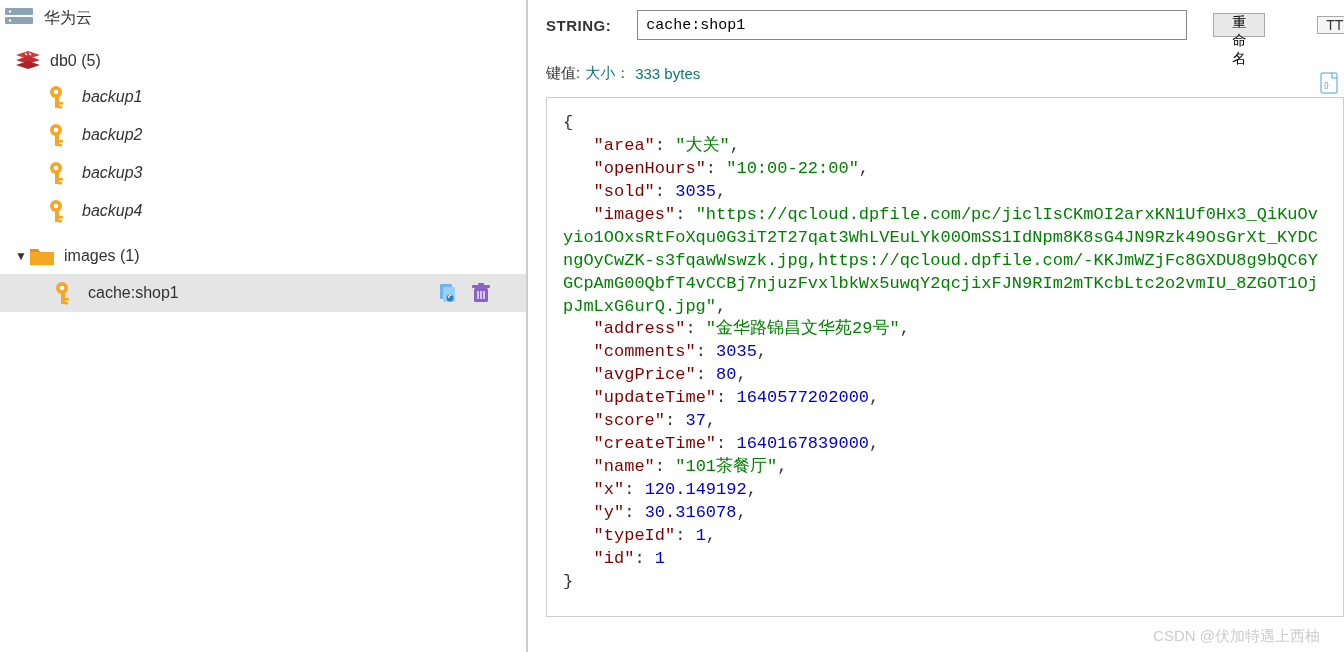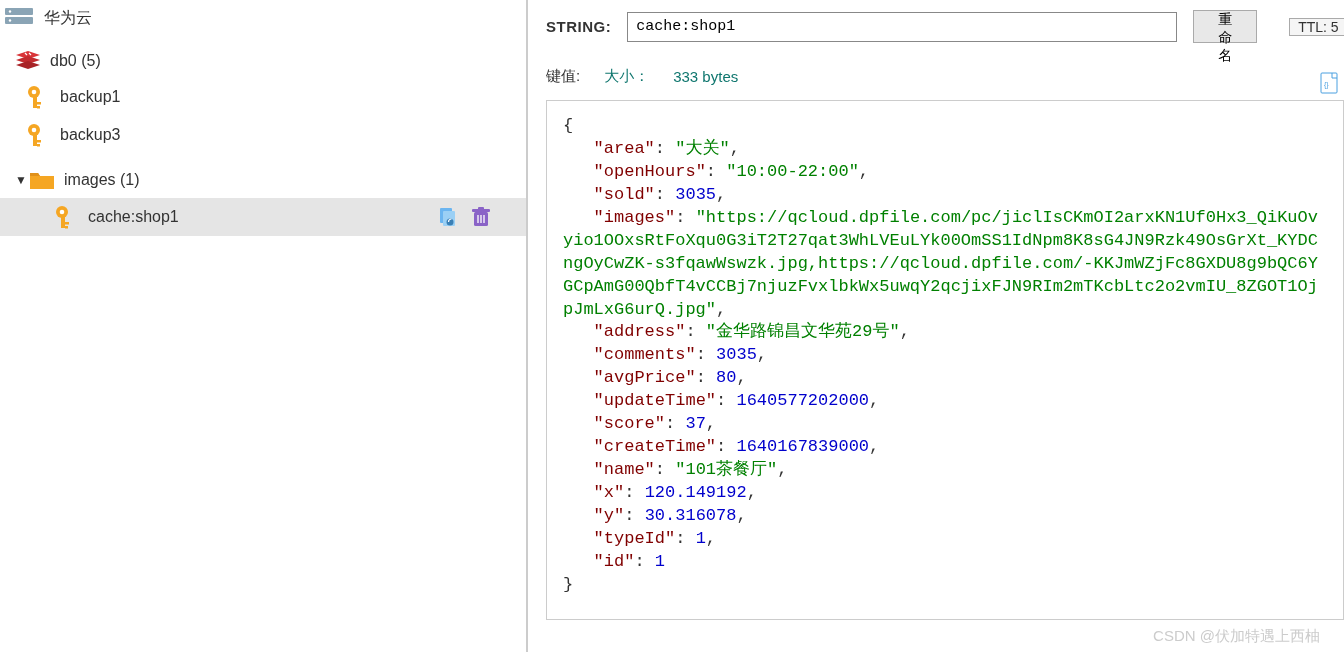--- a/index.html
+++ b/index.html
@@ -8,39 +8,39 @@
 .sidebar { width: 528px; border-right: 2px solid #ccc; overflow-y: auto; }
 .main { flex: 1; padding: 10px 0 0 18px; overflow: hidden; }
 
 .tree-item { display: flex; align-items: center; padding: 6px 4px; cursor: pointer; }
 .tree-item.selected { background: #e5e5e5; }
 .tree-label { margin-left: 8px; font-size: 16px; }
 .tree-actions { margin-left: auto; display: flex; gap: 12px; padding-right: 30px; }
 
 .indent-0 { padding-left: 4px; }
 .indent-1 { padding-left: 14px; margin-top: 8px; }
-.indent-2 { padding-left: 24px; }
+.indent-2 { padding-left: 46px; font-style: italic; }
 .indent-3 { padding-left: 52px; }
 
 .expander { width: 14px; text-align: center; font-size: 12px; }
 
 .icon { display: inline-flex; align-items: center; justify-content: center; }
 .icon-server { width: 32px; height: 24px; }
 .icon-db { width: 28px; height: 22px; }
 .icon-key { width: 28px; height: 26px; }
 .icon-folder { width: 28px; height: 24px; }
 .icon-action { width: 22px; height: 22px; }
 
-.header-row { display: flex; align-items: center; gap: 16px; }
+.header-row { display: flex; align-items: center; gap: 26px; }
 .label-bold { font-weight: bold; font-size: 15px; letter-spacing: 0.5px; }
 .key-input { flex: 0 0 550px; height: 30px; border: 1px solid #888; padding: 0 8px; font-family: "Courier New", monospace; font-size: 15px; }
-.btn { height: 33px; padding: 0 24px; background: #e8e8e8; border: 1px solid #aaa; cursor: pointer; font-size: 14px; }
+.btn { height: 24px; padding: 0 18px; background: #e8e8e8; border: 1px solid #aaa; cursor: pointer; font-size: 14px; }
 .ttl-box { height: 18px; padding: 0 8px; border: 1px solid #aaa; background: #f5f5f5; display: flex; align-items: center; font-size: 14px; }
 
-.meta-row { margin-top: 24px; display: flex; align-items: center; gap: 24px; font-size: 15px; }
+.meta-row { margin-top: 24px; display: flex; align-items: center; gap: 5px; font-size: 15px; }
 .meta-dim { color: #0f766e; }
 
 .value-box { margin-top: 14px; border: 1px solid #ccc; padding: 14px 16px; font-family: "Courier New", Consolas, monospace; font-size: 17px; line-height: 1.35; white-space: pre-wrap; word-break: break-all; height: 520px; overflow: hidden; }
 .tok-key { color: #800000; }
 .tok-str { color: #008000; }
 .tok-num { color: #0000cc; }
 .tok-punc { color: #333; }
 
 .watermark { position: absolute; right: 24px; bottom: 6px; color: #ccc; font-size: 15px; pointer-events: none; }
 .json-icon { position: absolute; right: 6px; top: 72px; width: 18px; height: 22px; }
@@ -92,21 +92,45 @@
     <div class="tree-item indent-2">
       <span class="icon icon-key">
           <svg viewBox="0 0 28 26">
             <circle cx="10" cy="8" r="6" fill="#f5a623"></circle>
             <circle cx="10" cy="8" r="2.3" fill="#fff"></circle>
             <rect x="9" y="13" width="4" height="11" fill="#f5a623"></rect>
             <rect x="13" y="18" width="4" height="2.5" fill="#f5a623"></rect>
             <rect x="13" y="22" width="3" height="2.5" fill="#f5a623"></rect>
           </svg>
         </span>
+      <span class="tree-label">backup2</span>
+    </div>
+    <div class="tree-item indent-2">
+      <span class="icon icon-key">
+          <svg viewBox="0 0 28 26">
+            <circle cx="10" cy="8" r="6" fill="#f5a623"></circle>
+            <circle cx="10" cy="8" r="2.3" fill="#fff"></circle>
+            <rect x="9" y="13" width="4" height="11" fill="#f5a623"></rect>
+            <rect x="13" y="18" width="4" height="2.5" fill="#f5a623"></rect>
+            <rect x="13" y="22" width="3" height="2.5" fill="#f5a623"></rect>
+          </svg>
+        </span>
       <span class="tree-label">backup3</span>
+    </div>
+    <div class="tree-item indent-2">
+      <span class="icon icon-key">
+          <svg viewBox="0 0 28 26">
+            <circle cx="10" cy="8" r="6" fill="#f5a623"></circle>
+            <circle cx="10" cy="8" r="2.3" fill="#fff"></circle>
+            <rect x="9" y="13" width="4" height="11" fill="#f5a623"></rect>
+            <rect x="13" y="18" width="4" height="2.5" fill="#f5a623"></rect>
+            <rect x="13" y="22" width="3" height="2.5" fill="#f5a623"></rect>
+          </svg>
+        </span>
+      <span class="tree-label">backup4</span>
     </div>
 
     <div class="tree-item indent-1">
       <span class="expander">▼</span>
       <span class="icon icon-folder">
           <svg viewBox="0 0 28 24">
             <path d="M2 5 h8 l2 3 h14 v13 h-24 z" fill="#f5a623"></path>
             <path d="M2 5 h8 l2 3 h-10 z" fill="#e0911b"></path>
           </svg>
         </span>

